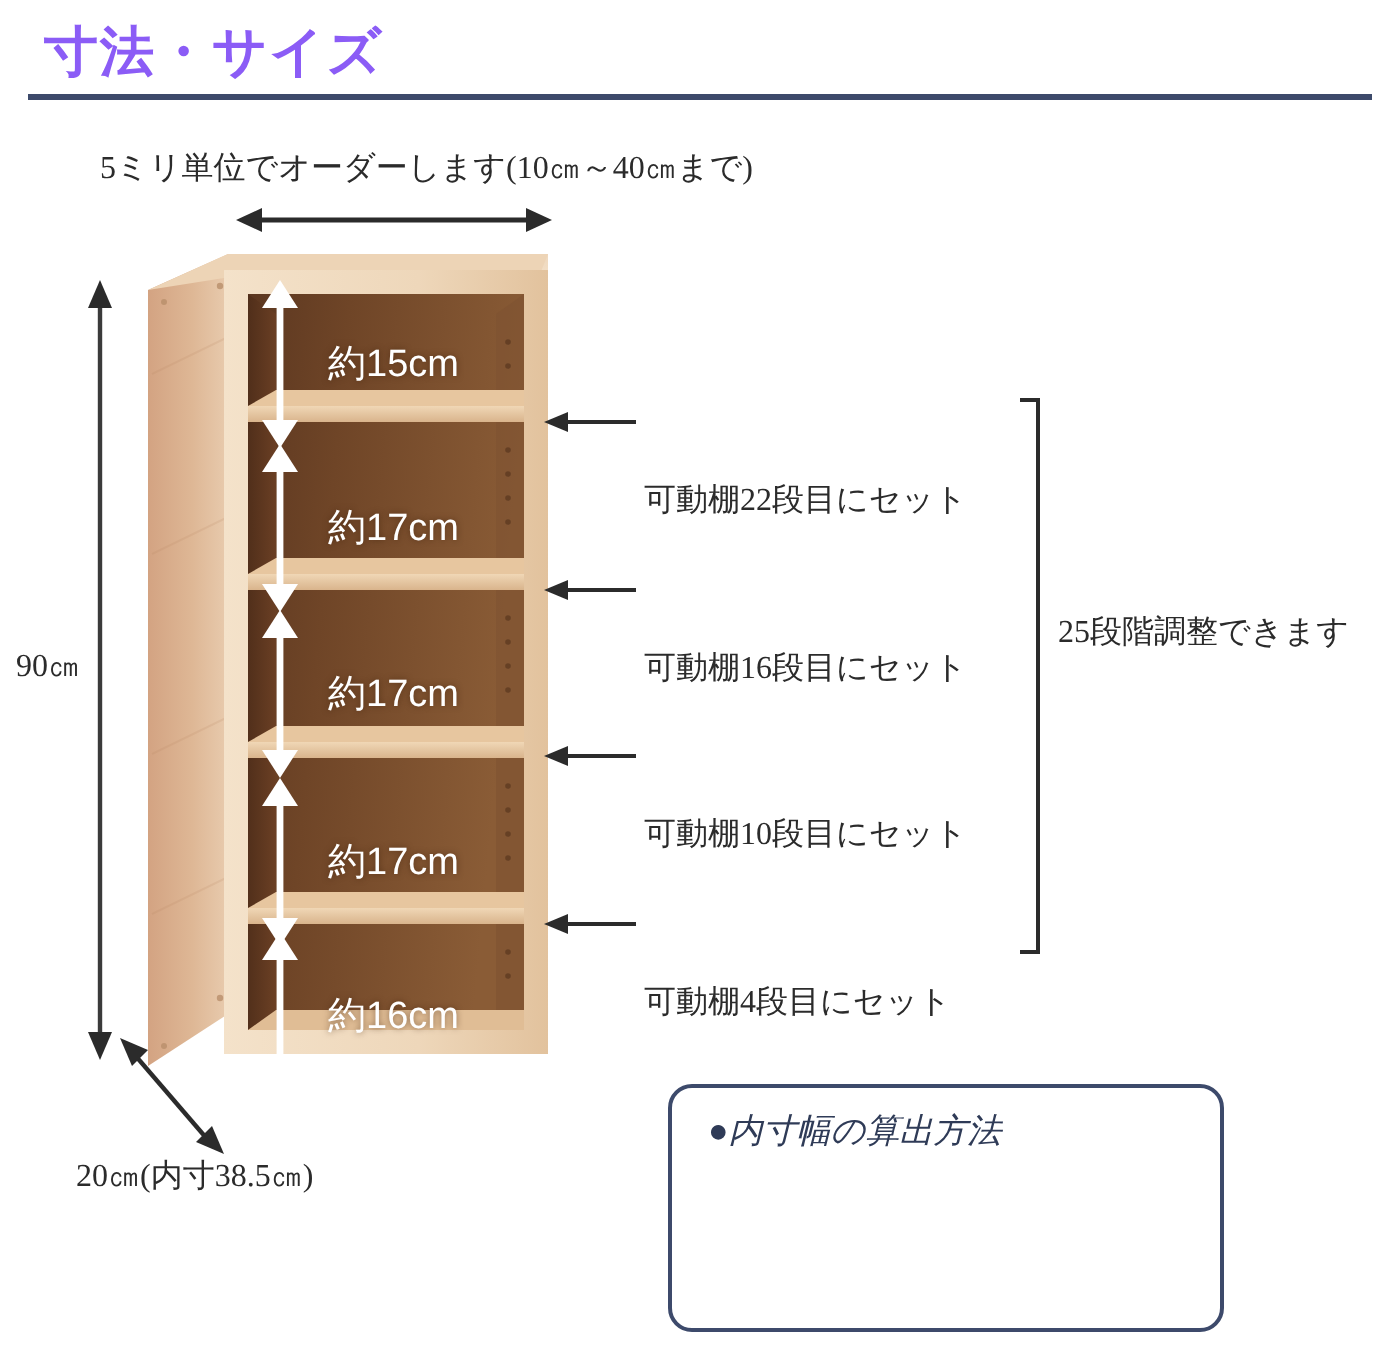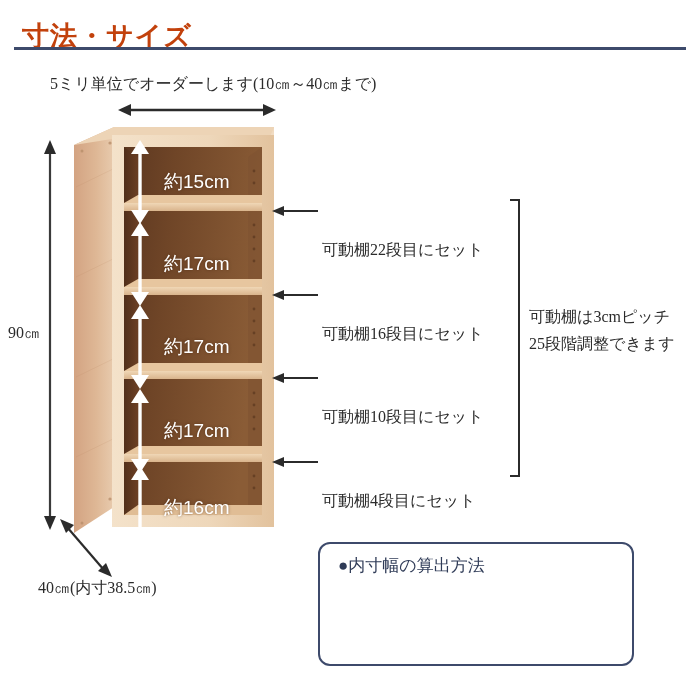--- a/index.html
+++ b/index.html
@@ -13,25 +13,25 @@
     font-family: "Liberation Serif", "DejaVu Serif", serif;
     color: #2b2b2b;
     position: relative;
     overflow: hidden;
   }
 
   
   #page-title {
     position: absolute;
     left: 22px;
-    top: 18px;
+    top: 8px;
     font-size: 27px;
     font-weight: bold;
     letter-spacing: 1px;
-    color: #c2410c;
+    color: #8b5cf6;
     font-family: Liberation Serif, serif;
     white-space: nowrap;
   }
   #title-rule {
     position: absolute;
     left: 14px;
     top: 47px;
     width: 672px;
     height: 3px;
     background: #3d4a6b;
@@ -144,28 +144,29 @@
     left: 529px;
     top: 303px;
     font-size: 16px;
     line-height: 27px;
     white-space: nowrap;
   }
 
   
   #info-box {
     position: absolute;
-    left: 318px;
+    left: 334px;
     top: 542px;
-    width: 316px;
+    width: 278px;
     height: 124px;
     border: 2px solid #3d4a6b;
     border-radius: 12px;
     box-sizing: border-box;
     color: #2f3b57;
+    font-style: italic;
   }
   #info-heading {
     position: absolute;
     left: 18px;
     top: 10px;
     font-size: 17px;
     white-space: nowrap;
   }
   #info-lines {
     position: absolute;
@@ -400,30 +401,29 @@
   </div>
   <div class="ctext">可動棚4段目にセット</div>
 </div>
 
 <div id="pitch-brace">
   <svg width="18" height="280" viewBox="0 0 18 280">
     <path d="M2 2 L11 2 L11 278 L2 278" fill="none" stroke="#2b2b2b" stroke-width="2"></path>
   </svg>
 </div>
 <div id="pitch-note">
-  <div>可動棚は3cmピッチ</div>
   <div>25段階調整できます</div>
 </div>
 
 <div id="depth-arrow">
   <svg width="60" height="66" viewBox="0 0 60 66">
     <line x1="11" y1="12" x2="48" y2="55" stroke="#2b2b2b" stroke-width="2.2"></line>
     <polygon points="4,4 18,10 10,18" fill="#2b2b2b"></polygon>
     <polygon points="56,62 42,56 50,48" fill="#2b2b2b"></polygon>
   </svg>
 </div>
-<div id="depth-label">40㎝(内寸38.5㎝)</div>
+<div id="depth-label">20㎝(内寸38.5㎝)</div>
 
 <div id="info-box">
   <div id="info-heading">●内寸幅の算出方法</div>
   <div id="info-lines">
   </div>
 </div>
 
 </body></html>

